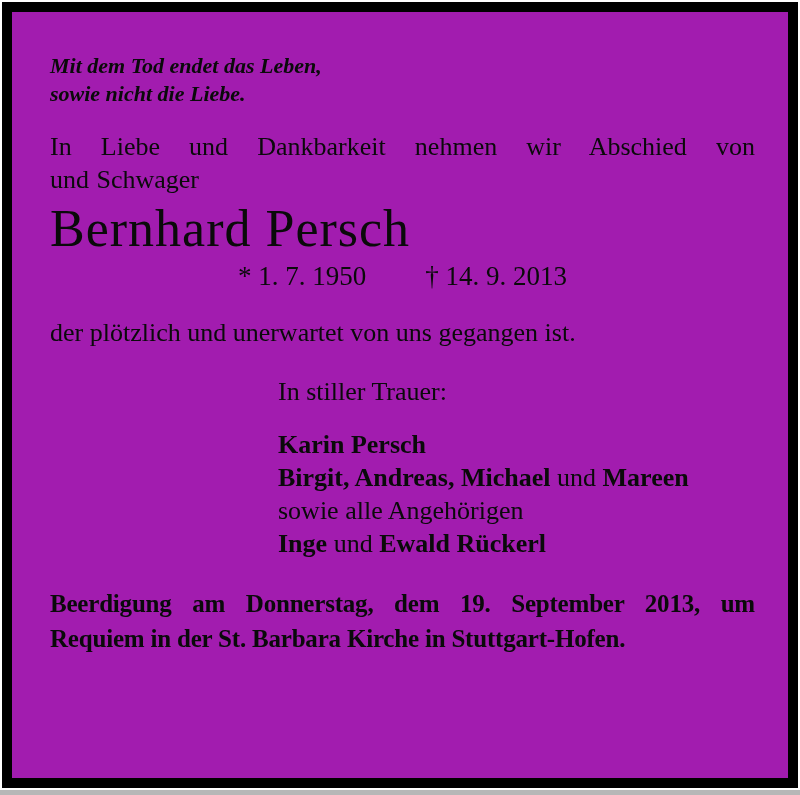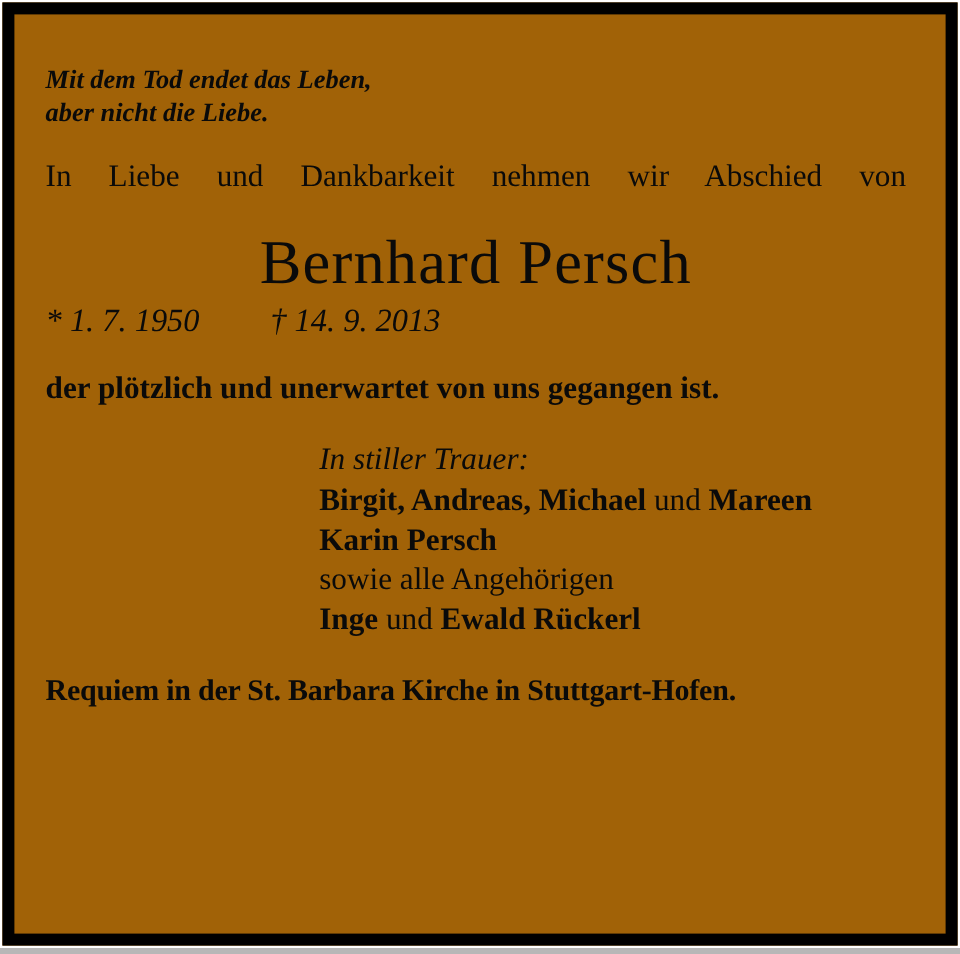--- a/index.html
+++ b/index.html
@@ -13,23 +13,23 @@
     color: #0a0a0a;
     position: relative;
   }
   .sheet {
     position: absolute;
     left: 2px;
     top: 2px;
     right: 2px;
     bottom: 7px;
     border: 10px solid #000000;
-    background: #a16207;
+    background: #a21caf;
     box-sizing: border-box;
-    padding: 22px 33px 20px 26px;
+    padding: 22px 33px 20px 38px;
   }
   .bottom-edge {
     position: absolute;
     left: 0;
     right: 0;
     bottom: 0;
     height: 5px;
     background: #b7b7b7;
   }
   .line { white-space: pre-wrap; }
@@ -47,86 +47,87 @@
   .intro {
     font-size: 26px;
     line-height: 33px;
     margin-top: 22px;
     word-spacing: 1px;
   }
   .name {
     font-size: 52px;
     line-height: 58px;
     font-weight: normal;
-    text-align: center;
+    text-align: left;
     letter-spacing: 1px;
-    margin: 28px 0 0 0;
+    margin: 4px 0 0 0;
   }
   .dates {
     margin-top: 2px;
     font-size: 27px;
     line-height: 32px;
     display: flex;
+    justify-content: center;
     gap: 59px;
-    font-style: italic;
   }
   .passed {
     font-size: 26px;
     line-height: 33px;
     margin-top: 24px;
-    font-weight: bold;
   }
   .mourning {
     margin-top: 26px;
     margin-left: 228px;
     font-size: 26px;
     line-height: 33px;
   }
-  .mourning-heading { margin-bottom: 1px; font-style: italic; }
+  .mourning-heading { margin-bottom: 20px; }
   .mourners .b { font-weight: bold; }
   .funeral {
     margin-top: 26px;
     font-size: 25px;
     line-height: 35px;
     font-weight: bold;
     letter-spacing: -0.2px;
   }
 </style>
 </head>
 <body>
 
 <div class="sheet">
 
   <div class="poem">
     <div class="line">Mit dem Tod endet das Leben,</div>
-    <div class="line">aber nicht die Liebe.</div>
+    <div class="line">sowie nicht die Liebe.</div>
   </div>
 
   <div class="intro">
     <div class="line j">In Liebe und Dankbarkeit nehmen wir Abschied von</div>
+    <div class="line">und Schwager</div>
   </div>
 
   <h1 class="name">Bernhard Persch</h1>
 
   <div class="dates">
     <span>* 1. 7. 1950</span>
     <span>† 14. 9. 2013</span>
   </div>
 
   <div class="passed line">der plötzlich und unerwartet von uns gegangen ist.</div>
 
   <div class="mourning">
     <div class="mourning-heading">In stiller Trauer:</div>
     <div class="mourners">
+      <div class="line"><span class="b">Karin Persch</span></div>
       <div class="line"><span class="b">Birgit, Andreas, Michael</span><span> und </span><span class="b">Mareen</span></div>
-      <div class="line"><span class="b">Karin Persch</span></div>
       <div class="line"><span>sowie alle Angehörigen</span></div>
       <div class="line"><span class="b">Inge</span><span> und </span><span class="b">Ewald Rückerl</span></div>
     </div>
   </div>
 
   <div class="funeral">
+    <div class="line j">Beerdigung am Donnerstag, dem 19. September 2013, um</div>
     <div class="line">Requiem in der St. Barbara Kirche in Stuttgart-Hofen.</div>
   </div>
 
 </div>
 
 <div class="bottom-edge"></div>
 
 </body></html>

